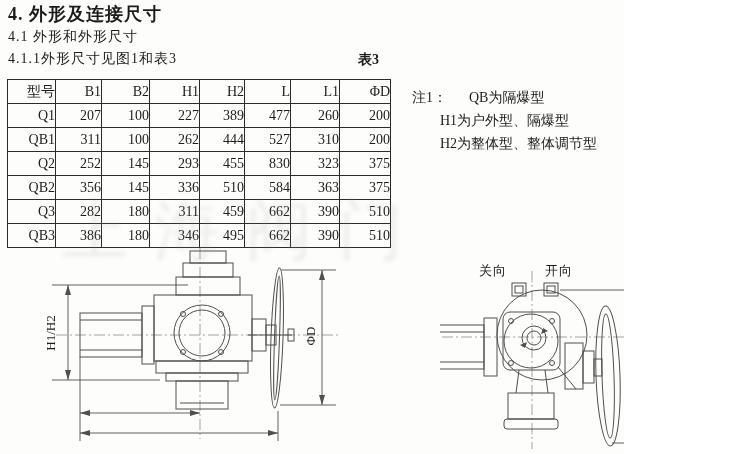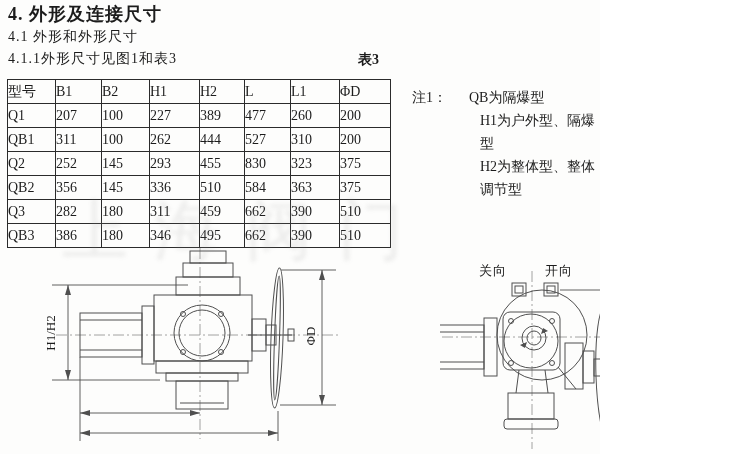--- a/index.html
+++ b/index.html
@@ -1,39 +1,40 @@
 <!DOCTYPE html>
 <html><head>
 <meta charset="utf-8">
 <style>
   html,body { margin:0; padding:0; }
   .page {
     position:relative; width:600px; height:454px;
     background:#fdfdfc; overflow:hidden;
     font-family:"Liberation Serif","DejaVu Serif",serif;
     color:#1c1c1c;
+    padding-left:24px;
   }
   .doc-title { position:absolute; left:8px; top:2px; font-size:18px; font-weight:bold; letter-spacing:1px; }
   .doc-sub1  { position:absolute; left:8px; top:28px; font-size:14px; letter-spacing:1px; }
   .doc-sub2  { position:absolute; left:8px; top:50px; font-size:14px; letter-spacing:1px; }
   .table-tag { position:absolute; left:358px; top:51px; font-size:14px; font-weight:bold; }
 
   table.dims {
     position:absolute; left:7px; top:79px; width:383px;
     border-collapse:collapse; table-layout:fixed;
   }
   table.dims th, table.dims td {
-    border:1px solid #2b2b2b; text-align:left; vertical-align:middle;
+    border:1px solid #2b2b2b; text-align:right; vertical-align:middle;
     font-size:14px; font-weight:normal; padding:0; height:23px;
     font-family:"Liberation Serif","DejaVu Serif",serif;
   }
 
   .notes { position:absolute; left:412px; top:86px; font-size:14px; line-height:23px; }
   .note-row span.lbl { margin-right:22px; }
-  .note-line { margin-left:68px; }
+  .note-line { margin-left:28px; }
 
   .watermark {
     position:absolute; left:62px; top:186px; width:420px;
     font-size:66px; letter-spacing:26px; color:#9a9a9a; opacity:0.16;
     filter:blur(2px); pointer-events:none; white-space:nowrap;
   }
 
   svg.drawing { position:absolute; }
   svg .draw { stroke:#4f4f4f; fill:none; stroke-width:1; }
   svg .cl   { stroke:#8c8c8c; fill:none; stroke-width:0.8; stroke-dasharray:11 3 2 3; }

